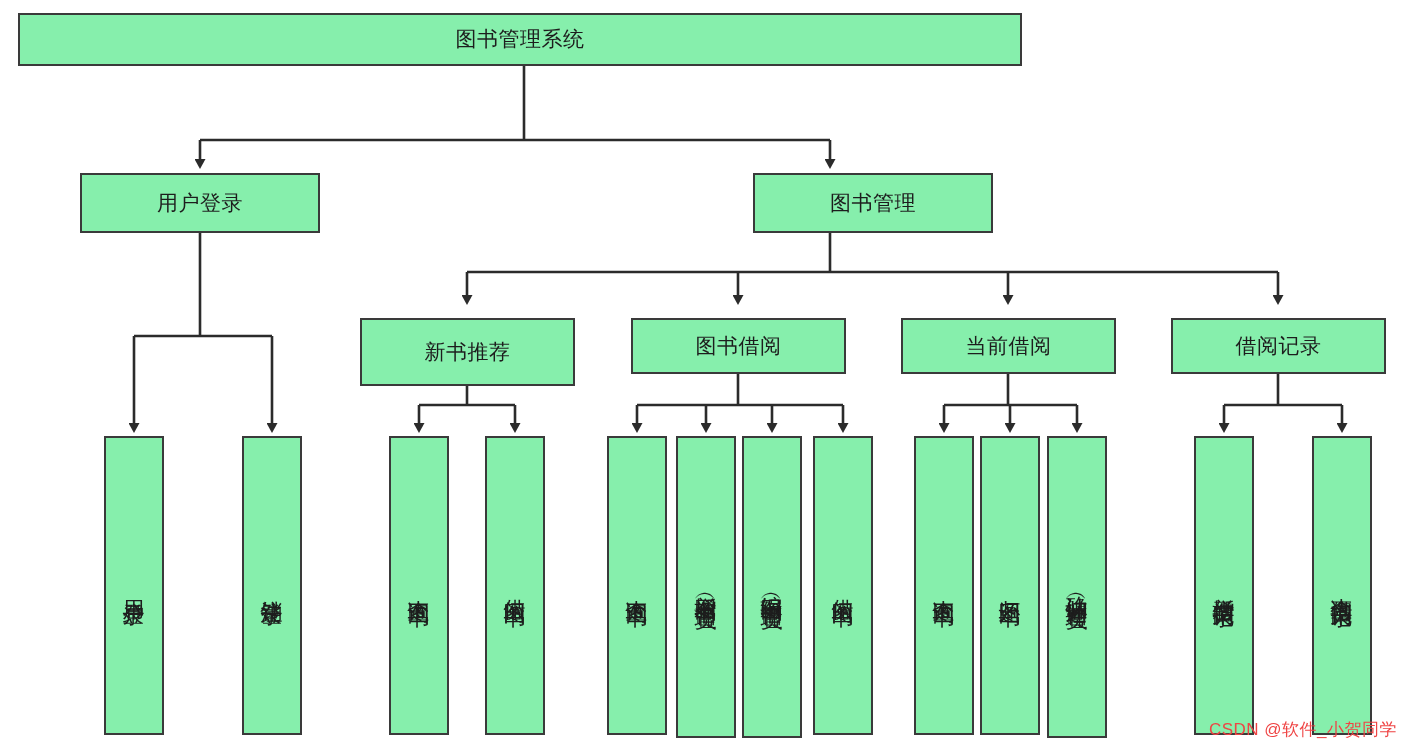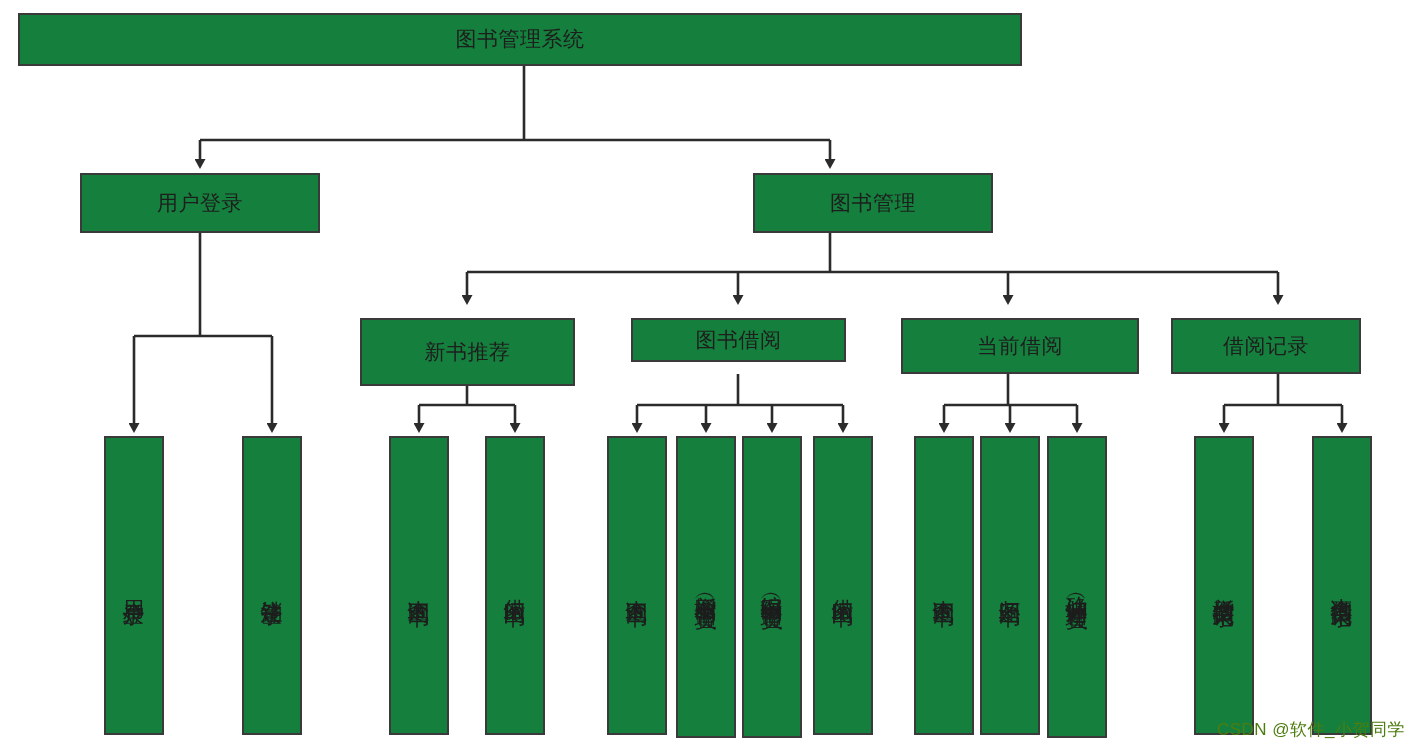--- a/index.html
+++ b/index.html
@@ -21,21 +21,21 @@
     position: absolute;
     left: 0;
     top: 0;
     width: 1405px;
     height: 747px;
   }
   .node {
     position: absolute;
     box-sizing: border-box;
     border: 2px solid #3a3a3a;
-    background: #15803d;
+    background: #86efac;
     color: #1d1d1d;
     display: flex;
     align-items: center;
     justify-content: center;
     text-align: center;
     z-index: 2;
   }
   .node-label {
     font-size: 21px;
     line-height: 1.15;
@@ -49,24 +49,24 @@
   .node.leaf .node-label {
     writing-mode: vertical-rl;
     text-orientation: upright;
     white-space: normal;
     font-size: 22px;
     line-height: 1.32;
     letter-spacing: 2px;
   }
   .watermark {
     position: absolute;
-    right: 0;
+    right: 8px;
     bottom: 6px;
     font-size: 17px;
-    color: #4d7c0f;
+    color: #ef4444;
     letter-spacing: 0.5px;
     z-index: 3;
     white-space: nowrap;
   }
 </style>
 </head>
 <body>
 
 <div id="canvas">
 
@@ -128,27 +128,27 @@
   <div class="node" style="left:80px; top:173px; width:240px; height:60px;">
     <span class="node-label">用户登录</span>
   </div>
   <div class="node" style="left:710px; top:173px; width:240px; height:60px;margin-left:43px;">
     <span class="node-label">图书管理</span>
   </div>
 
   <div class="node" style="left:360px; top:318px; width:215px; height:68px;">
     <span class="node-label">新书推荐</span>
   </div>
-  <div class="node" style="left:631px; top:318px; width:215px; height:44px;">
+  <div class="node" style="left:631px; top:318px; width:215px; height:56px;">
     <span class="node-label">图书借阅</span>
   </div>
-  <div class="node" style="left:901px; top:318px; width:238px; height:56px;">
+  <div class="node" style="left:901px; top:318px; width:215px; height:56px;">
     <span class="node-label">当前借阅</span>
   </div>
-  <div class="node" style="left:1171px; top:318px; width:190px; height:56px;">
+  <div class="node" style="left:1171px; top:318px; width:215px; height:56px;">
     <span class="node-label">借阅记录</span>
   </div>
 
   <div class="node leaf" style="left:104px; top:436px; width:60px; height:299px;">
     <span class="node-label">用户登录</span>
   </div>
   <div class="node leaf" style="left:242px; top:436px; width:60px; height:299px;">
     <span class="node-label">注销登录</span>
   </div>
 

